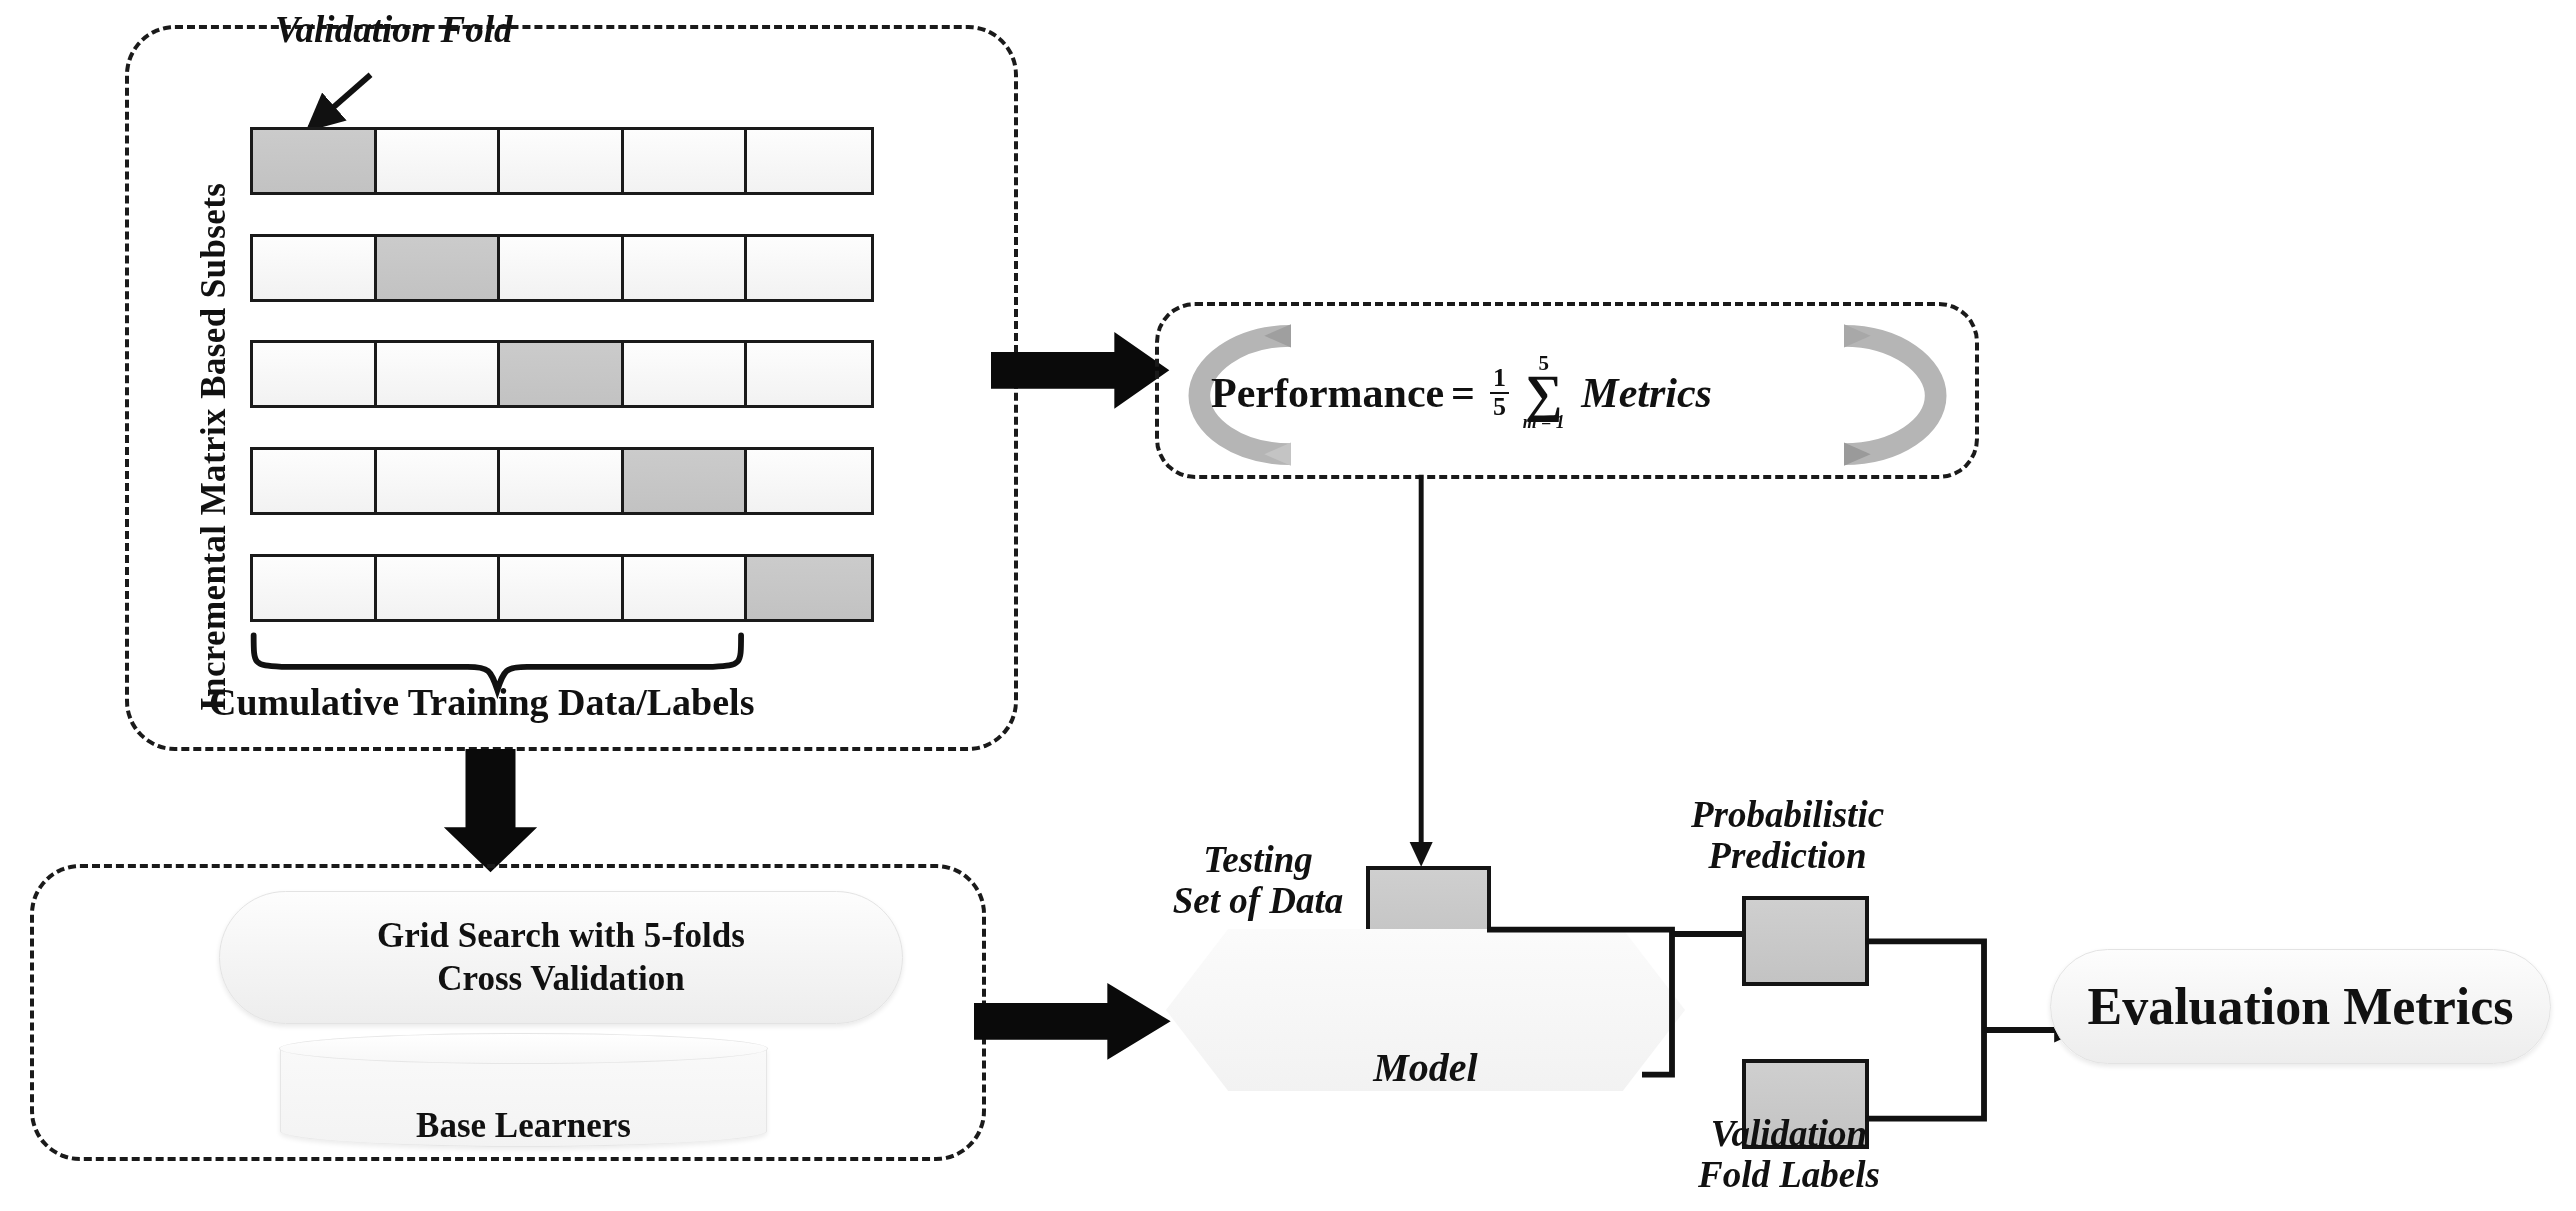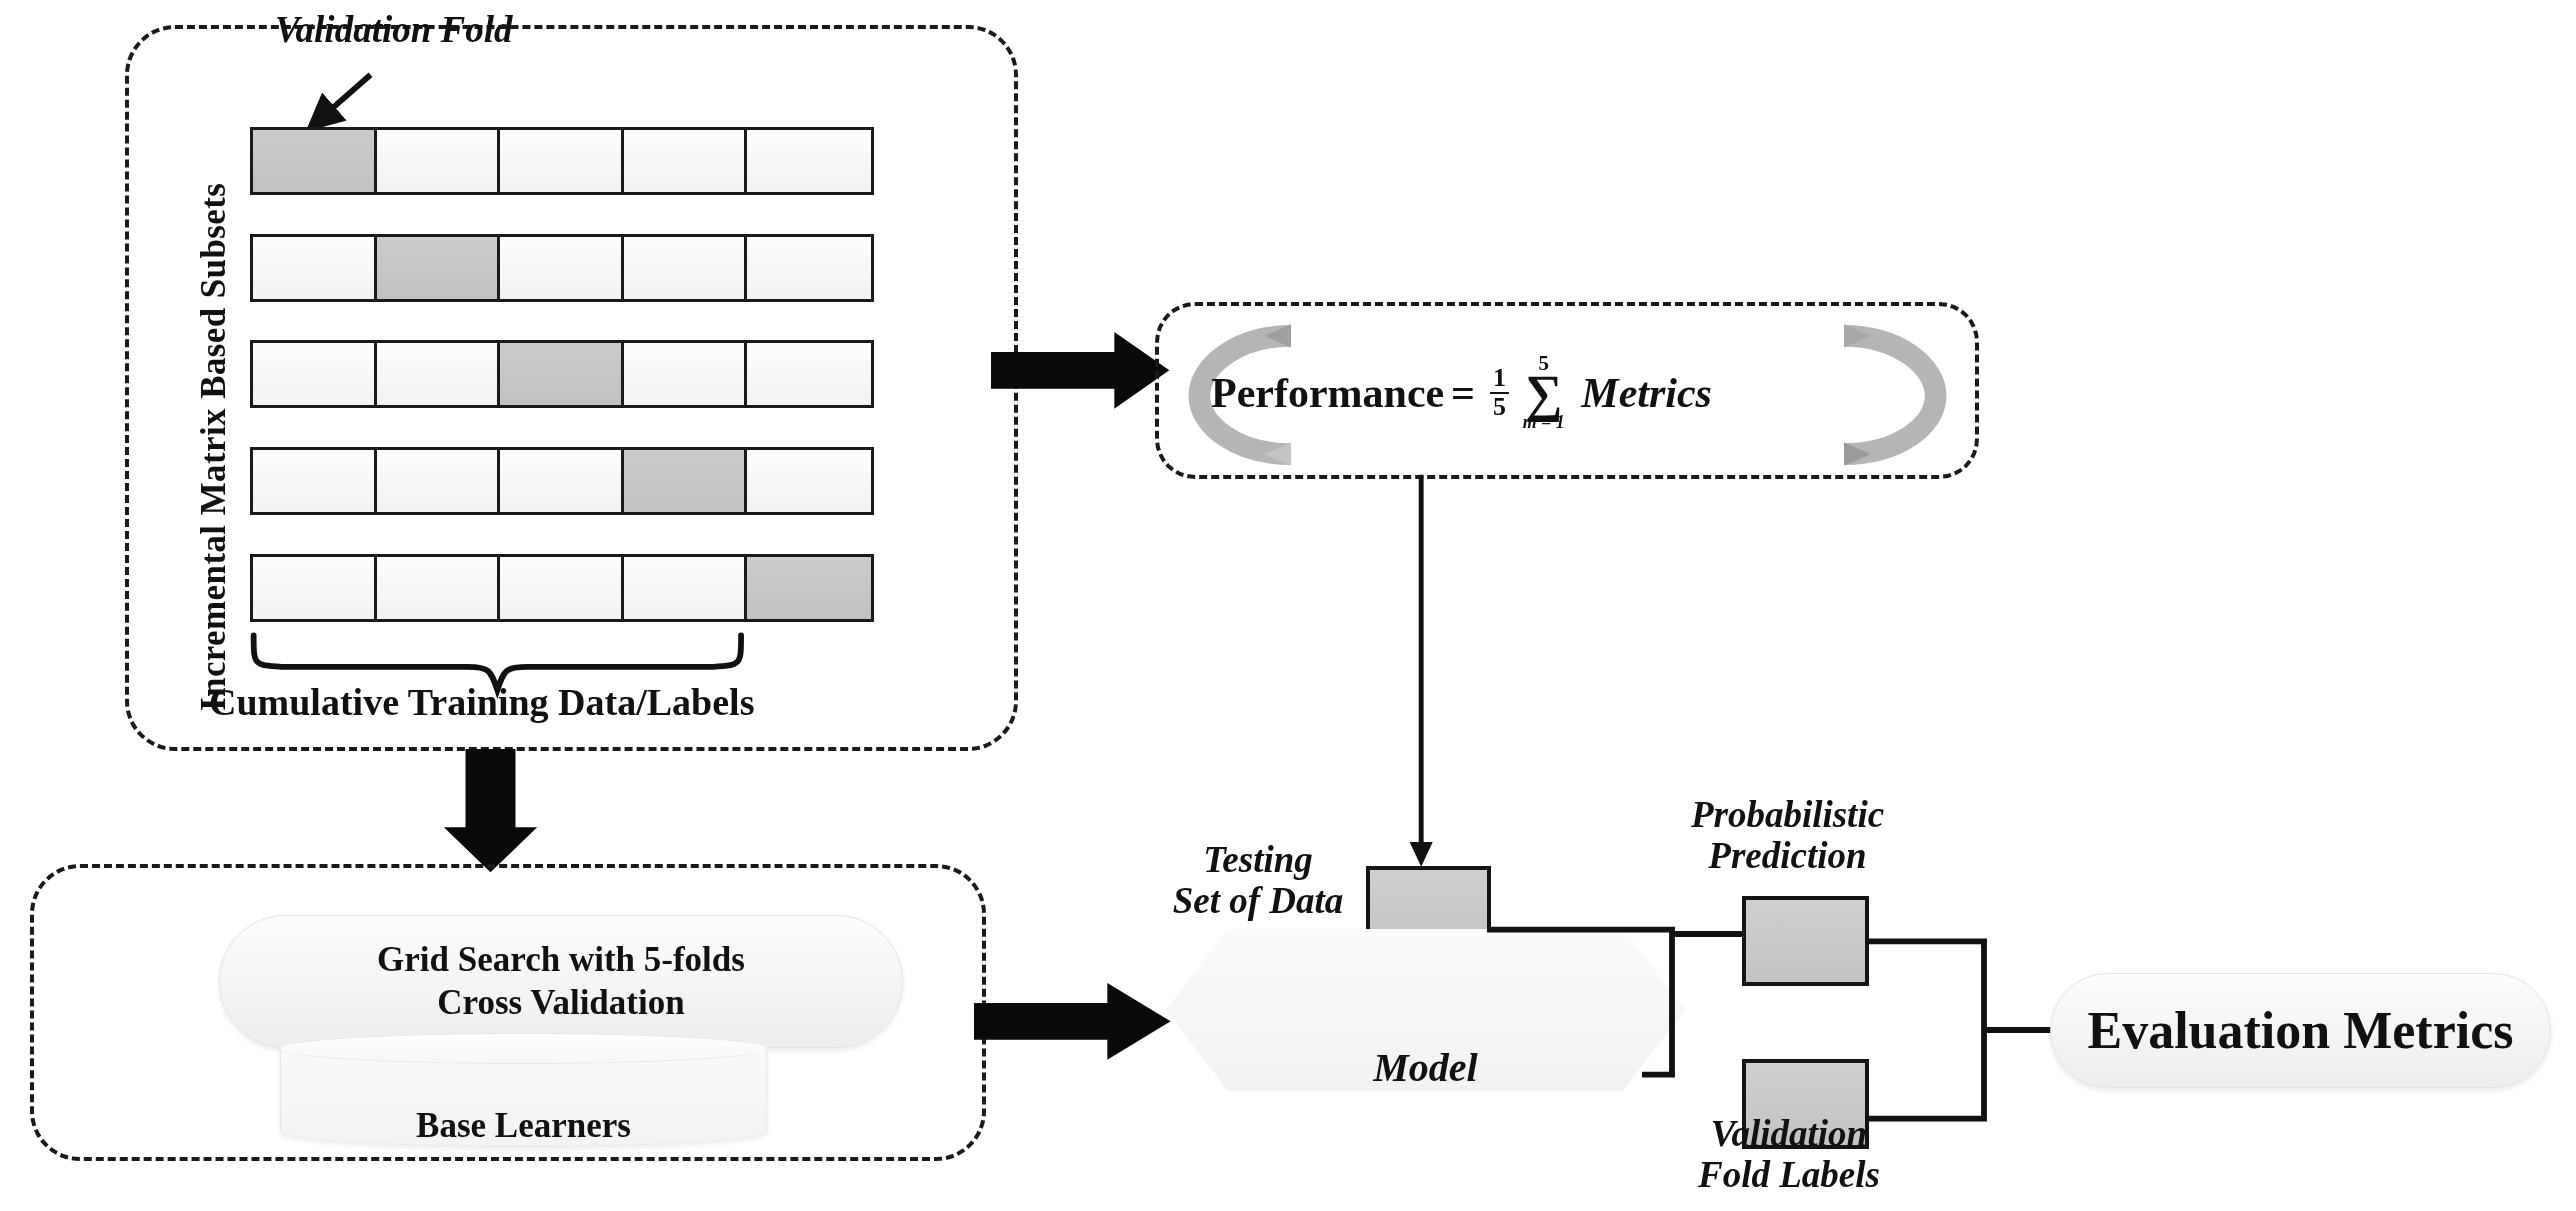--- a/index.html
+++ b/index.html
@@ -66,21 +66,21 @@
   
   .pill-shape{
     position:absolute;
     box-sizing:border-box;
     border:1.7px solid #e3e3e3;
     border-radius:833px;
     background:linear-gradient(180deg,#fdfdfd 0%,#f4f4f4 55%,#ededed 100%);
     box-shadow:0 2.5px 5px rgba(0,0,0,.09);
     display:flex;align-items:center;justify-content:center;
     text-align:center;
-    font-weight:bold;color:#111;margin-top:24px;
+    font-weight:bold;color:#111;
   }
   .cyl{
     position:absolute;
     box-sizing:border-box;
     background:linear-gradient(180deg,#fafafa 0%,#f3f3f3 100%);
     border:1.7px solid #e6e6e6;
     border-radius:50% / 14%;
     box-shadow:0 2.5px 5px rgba(0,0,0,.08);
     display:flex;align-items:flex-end;justify-content:center;
     font-weight:bold;color:#111;

